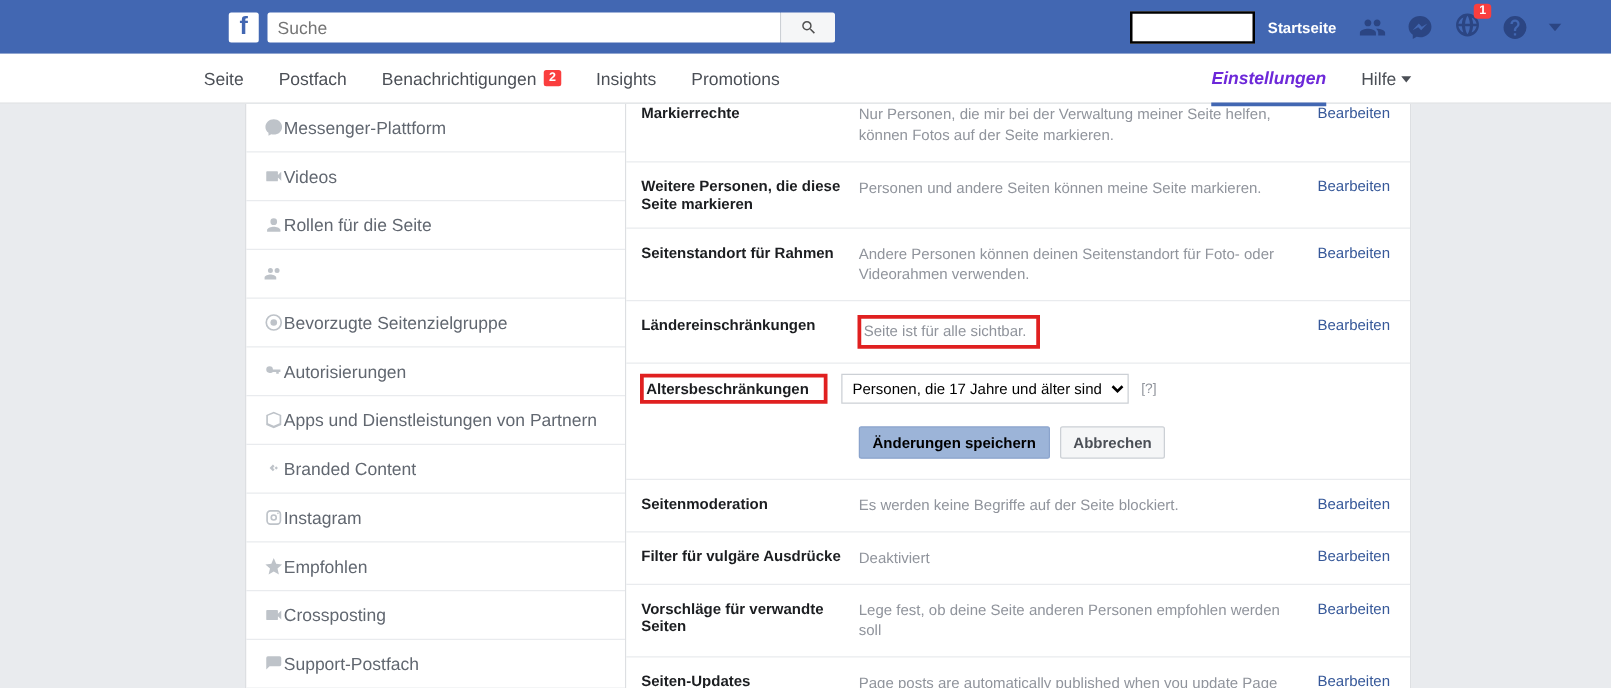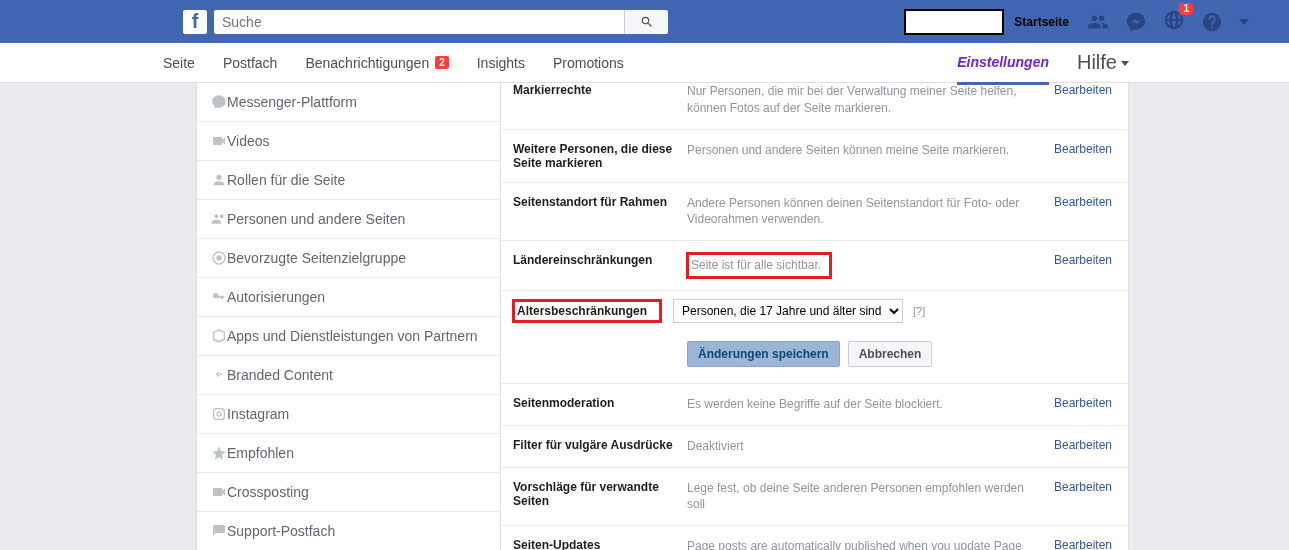--- a/index.html
+++ b/index.html
@@ -7,34 +7,34 @@
 
   
   .topbar { background: #4267b2; height: 43px; display: flex; align-items: center; padding-left: 183px; }
   .fb-logo { width: 24px; height: 24px; background: #fff; color: #4267b2; font-weight: bold; font-size: 20px; display: flex; align-items: center; justify-content: center; border-radius: 2px; font-family: "Arial Black", sans-serif; margin-right: 7px; }
   .search-wrap { display: flex; align-items: stretch; }
   .search-input { width: 410px; height: 24px; border: none; padding: 0 8px; font-size: 14px; outline: none; border-radius: 2px 0 0 2px; }
   .search-btn  { width: 44px; height: 24px; background: #f5f6f7; border: none; border-left: 1px solid #ccd0d5; border-radius: 0 2px 2px 0; display: flex; align-items: center; justify-content: center; cursor: pointer; }
   .search-btn svg { width: 14px; height: 14px; fill: #505050; }
   .top-spacer { flex: 1; }
   .user-chip { width:100px; height: 26px; border: 2px solid #000; background:#fff; margin-right: 10px; }
-  .top-link  { color: #000000; font-weight: bold; font-size: 12px; margin-right: 18px; cursor: pointer; }
+  .top-link  { color: #ffffff; font-weight: bold; font-size: 12px; margin-right: 18px; cursor: pointer; }
   .top-icons { display: flex; align-items: center; gap: 16px; margin-right: 40px; }
   .top-icons .ic { width: 22px; height: 22px; fill: #2b4583; cursor: pointer; position: relative; }
   .notif-wrap { position: relative; }
   .badge { position: absolute; top: -6px; right: -8px; background: #fa3e3e; color: #fff; font-size: 10px; font-weight: bold; border-radius: 3px; padding: 1px 4px; line-height: 1; }
   .caret { width: 0; height: 0; border-left: 5px solid transparent; border-right: 5px solid transparent; border-top: 6px solid #2b4583; cursor: pointer; }
 
   
   .navrow { background: #fff; height: 40px; border-bottom: 1px solid #dddfe2; display: flex; align-items: center; padding-left: 163px; gap: 28px; position: relative; }
   .nav-item { color: #4b4f56; font-size: 14px; cursor: pointer; display: flex; align-items: center; gap: 6px; height: 43px; }
   .nav-item.active { color: #6d28d9; font-weight: bold; border-bottom: 3px solid #4267b2; margin-bottom: -1px; font-style: italic; }
   .nav-badge { background: #fa3e3e; color: #fff; font-size: 10px; font-weight: bold; border-radius: 2px; padding: 1px 4px; }
   .nav-spacer { flex: 1; }
-  .nav-help { margin-right: 160px; font-size: 20px; color: #4b4f56; cursor:pointer; }
+  .nav-help { margin-right: 160px; font-size: 14px; color: #4b4f56; cursor:pointer; }
   .nav-help .tri { display:inline-block; width:0;height:0;border-left:4px solid transparent;border-right:4px solid transparent;border-top:5px solid #4b4f56; margin-left:4px; vertical-align: middle;}
 
   
   .content { display: flex; padding-left: 196px; padding-right: 160px; }
   .sidebar { width: 305px; background: #fff; border: 1px solid #dddfe2; border-top: none; }
   .side-item { display: flex; align-items: center; gap: 0; padding: 11px 14px; border-bottom: 1px solid #e9ebee; color: #616770; font-size: 14px; cursor: pointer; }
   .side-item svg { width: 16px; height: 16px; fill: #bec3c9; flex-shrink: 0; }
 
   .main { flex: 1; background: #fff; border: 1px solid #dddfe2; border-left: none; border-top: none;}
   .row { display: flex; padding: 12px 16px 12px 12px; border-bottom: 1px solid #e9ebee; gap: 12px; }
@@ -45,21 +45,21 @@
   .hl-red { outline: 3px solid #e02020; outline-offset: -2px; }
 
   
   .age-row { padding: 8px 16px 16px 12px; border-bottom: 1px solid #e9ebee; }
   .age-top { display: flex; align-items: center; gap: 12px; }
   .age-label { width: 148px; font-weight: bold; font-size: 12px; padding:4px; }
   .age-select-wrap { display: flex; align-items: center; gap: 10px; }
   .age-select { font-size: 12px; padding: 3px 4px; border: 1px solid #ccd0d5; background: #fff; }
   .age-q { color: #90949c; font-size: 11px; cursor: pointer; }
   .age-btns { margin-top: 18px; margin-left: 174px; display: flex; gap: 8px; }
-  .btn-save { background: #9cb4d8; color: #0c4a6e; border: 1px solid #8aa3cc; padding: 5px 10px; font-weight: bold; font-size: 12px; cursor: pointer; border-radius: 2px; }
+  .btn-save { background: #9cb4d8; color: #000000; border: 1px solid #8aa3cc; padding: 5px 10px; font-weight: bold; font-size: 12px; cursor: pointer; border-radius: 2px; }
   .btn-cancel { background: #f5f6f7; color: #4b4f56; border: 1px solid #ccd0d5; padding: 5px 10px; font-weight: bold; font-size: 12px; cursor: pointer; border-radius: 2px; }
 
   .row.firstcut { padding-top: 0; }
   .row.firstcut .label{ color:#1c1e21;}
 </style>
 </head>
 <body>
 
 <div class="topbar">
   <div class="fb-logo">f</div>
@@ -135,21 +135,20 @@
     <div class="side-item">
         <svg viewBox="0 0 24 24">
           <path d="M12 12a4 4 0 100-8 4 4 0 000 8zm0 2c-2.67 0-8 1.34-8 4v2h16v-2c0-2.66-5.33-4-8-4z"></path>
         </svg>
         <span>Rollen für die Seite</span>
       </div>
     <div class="side-item">
         <svg viewBox="0 0 24 24">
           <path d="M16 11a3 3 0 100-6 3 3 0 000 6zm-8 0a3 3 0 100-6 3 3 0 000 6zm0 2c-2.33 0-7 1.17-7 3.5V19h14v-2.5C15 14.17 10.33 13 8 13z"></path>
         </svg>
-        <span>Personen und andere Seiten</span>
       </div>
     <div class="side-item">
         <svg viewBox="0 0 24 24">
           <circle cx="12" cy="12" r="9" fill="none" stroke="#bec3c9" stroke-width="2"></circle>
           <circle cx="12" cy="12" r="4"></circle>
         </svg>
         <span>Bevorzugte Seitenzielgruppe</span>
       </div>
     <div class="side-item">
         <svg viewBox="0 0 24 24">

